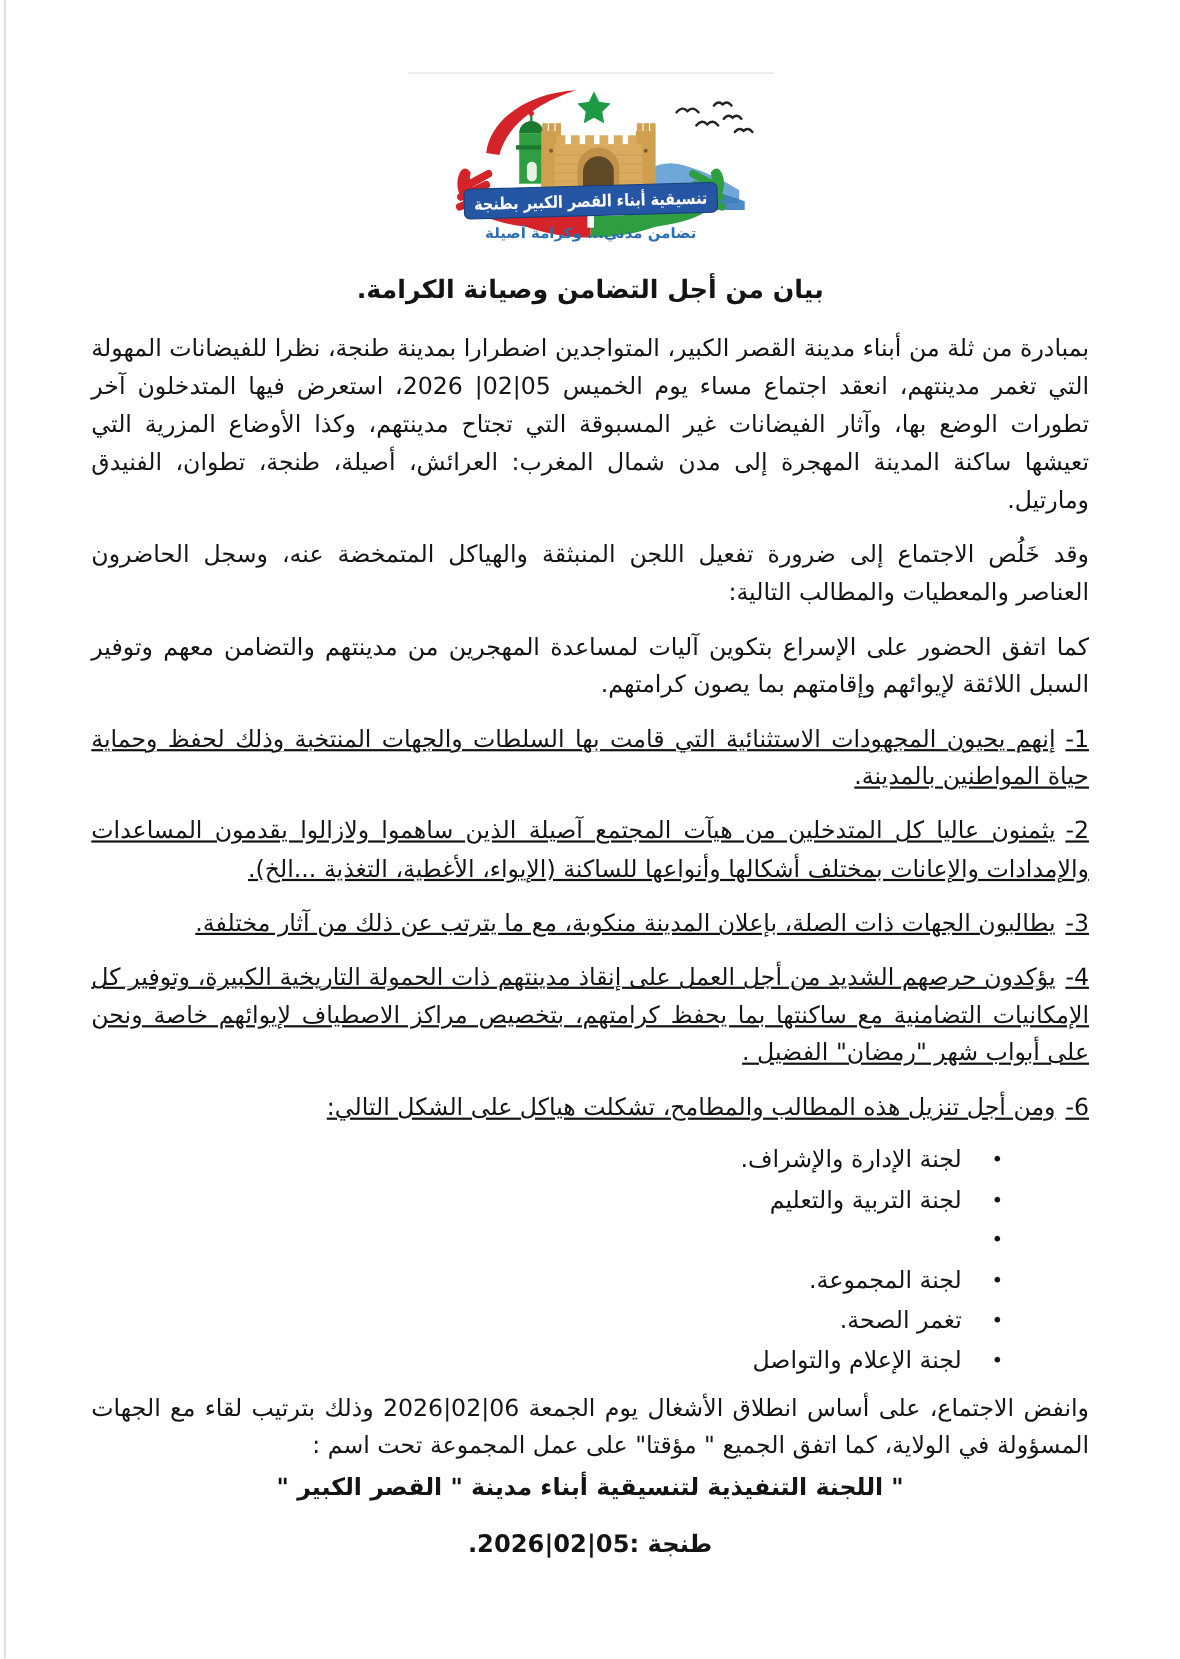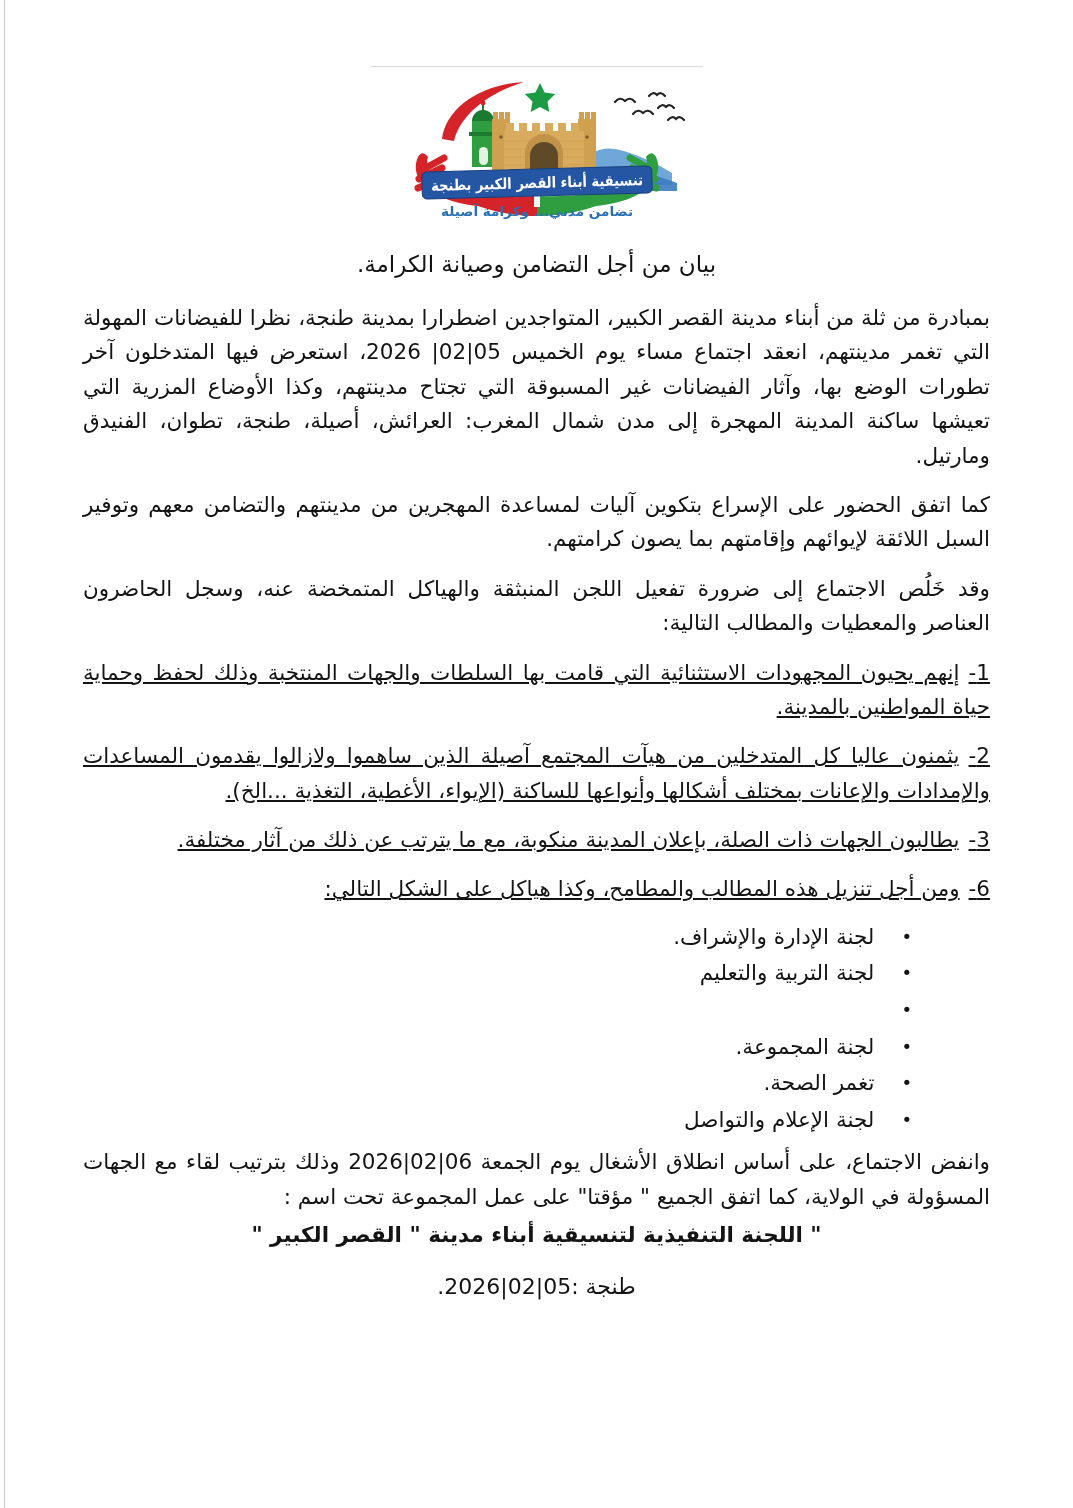--- a/index.html
+++ b/index.html
@@ -15,21 +15,21 @@
   .scan-edge{position:absolute;left:4px;top:0;bottom:0;width:1px;background:#c9c9c9;}
   .logo-wrap{
     width:332px;
     margin:66px auto 0 auto;
     border-top:1px solid #dadada;
     padding-top:8px;
     text-align:center;
   }
   .doc-title{
     text-align:center;
-    font-weight:400;
+    font-weight:700;
     font-size:23px;
     margin:22px 83px 24px 83px;
   }
   .doc-body{
     direction:rtl;
     padding:0 83px;
     font-size:21.5px;
     line-height:1.60;
     text-align:justify;
   }
@@ -40,21 +40,21 @@
   .bullet-row{display:flex;align-items:flex-start;gap:27px;margin:0 0 6px 0;line-height:1.42;}
   .bullet-glyph{font-size:18px;line-height:1.7;}
   .closing{margin-bottom:4px !important;}
   .center-bold{
     text-align:center;
     font-weight:700;
     margin:2px 0 10px 0 !important;
   }
   .date-line{
     text-align:center;
-    font-weight:400;
+    font-weight:700;
     margin:16px 0 0 0 !important;
     font-size:22px;
   }
 </style>
 </head>
 <body>
 
 <div class="page">
   <div class="scan-edge"></div>
 
@@ -144,32 +144,33 @@
 
       <text x="165" y="141" text-anchor="middle" direction="rtl" font-size="13" font-weight="bold" fill="#2a6fb3" textLength="192" lengthAdjust="spacingAndGlyphs">تضامن مدني... وكرامة آصيلة</text>
     </svg>
   </div>
 
   <div class="doc-title" dir="rtl">بيان من أجل التضامن وصيانة الكرامة.</div>
 
   <div class="doc-body">
 
     <p>بمبادرة من ثلة من أبناء مدينة القصر الكبير، المتواجدين اضطرارا بمدينة طنجة، نظرا للفيضانات المهولة التي تغمر مدينتهم، انعقد اجتماع مساء يوم الخميس 05|02| 2026، استعرض فيها المتدخلون آخر تطورات الوضع بها، وآثار الفيضانات غير المسبوقة التي تجتاح مدينتهم، وكذا الأوضاع المزرية التي تعيشها ساكنة المدينة المهجرة إلى مدن شمال المغرب: العرائش، أصيلة، طنجة، تطوان، الفنيدق ومارتيل.</p>
+    <p>وقد خَلُص الاجتماع إلى ضرورة تفعيل اللجن المنبثقة والهياكل المتمخضة عنه، وسجل الحاضرون العناصر والمعطيات والمطالب التالية:</p>
     <p>كما اتفق الحضور على الإسراع بتكوين آليات لمساعدة المهجرين من مدينتهم والتضامن معهم وتوفير السبل  اللائقة لإيوائهم وإقامتهم بما يصون كرامتهم.</p>
-    <p>وقد خَلُص الاجتماع إلى ضرورة تفعيل اللجن المنبثقة والهياكل المتمخضة عنه، وسجل الحاضرون العناصر والمعطيات والمطالب التالية:</p>
 
     <p class="num-item"><span class="marker">1-</span><span>إنهم يحيون المجهودات الاستثنائية التي قامت بها السلطات والجهات  المنتخبة وذلك لحفظ وحماية حياة المواطنين بالمدينة.</span></p>
 
     <p class="num-item"><span class="marker">2-</span><span>يثمنون عاليا كل المتدخلين من هيآت المجتمع آصيلة الذين ساهموا ولازالوا يقدمون  المساعدات والإمدادات والإعانات بمختلف أشكالها وأنواعها للساكنة (الإيواء، الأغطية، التغذية ...الخ).</span></p>
 
     <p class="num-item"><span class="marker">3-</span><span>يطالبون الجهات ذات الصلة، بإعلان المدينة منكوبة، مع ما يترتب عن ذلك من آثار مختلفة.</span></p>
 
-
-
-    <p class="num-item"><span class="marker">6-</span><span>ومن أجل تنزيل هذه المطالب والمطامح، وكذا هياكل على الشكل التالي:</span></p>
+    <p class="num-item"><span class="marker">4-</span><span>يؤكدون حرصهم الشديد من أجل العمل على إنقاذ مدينتهم ذات الحمولة التاريخية الكبيرة، وتوفير كل الإمكانيات التضامنية مع ساكنتها بما يحفظ كرامتهم، بتخصيص مراكز الاصطياف لإيوائهم خاصة ونحن على أبواب شهر "رمضان" الفضيل .</span></p>
+
+
+    <p class="num-item"><span class="marker">6-</span><span>ومن أجل تنزيل هذه المطالب والمطامح، تشكلت هياكل على الشكل التالي:</span></p>
 
     <div class="bullet-list">
       <div class="bullet-row">
           <span class="bullet-glyph">•</span>
           <span>لجنة الإدارة والإشراف.</span>
         </div>
       <div class="bullet-row">
           <span class="bullet-glyph">•</span>
           <span>لجنة التربية والتعليم</span>
         </div>

